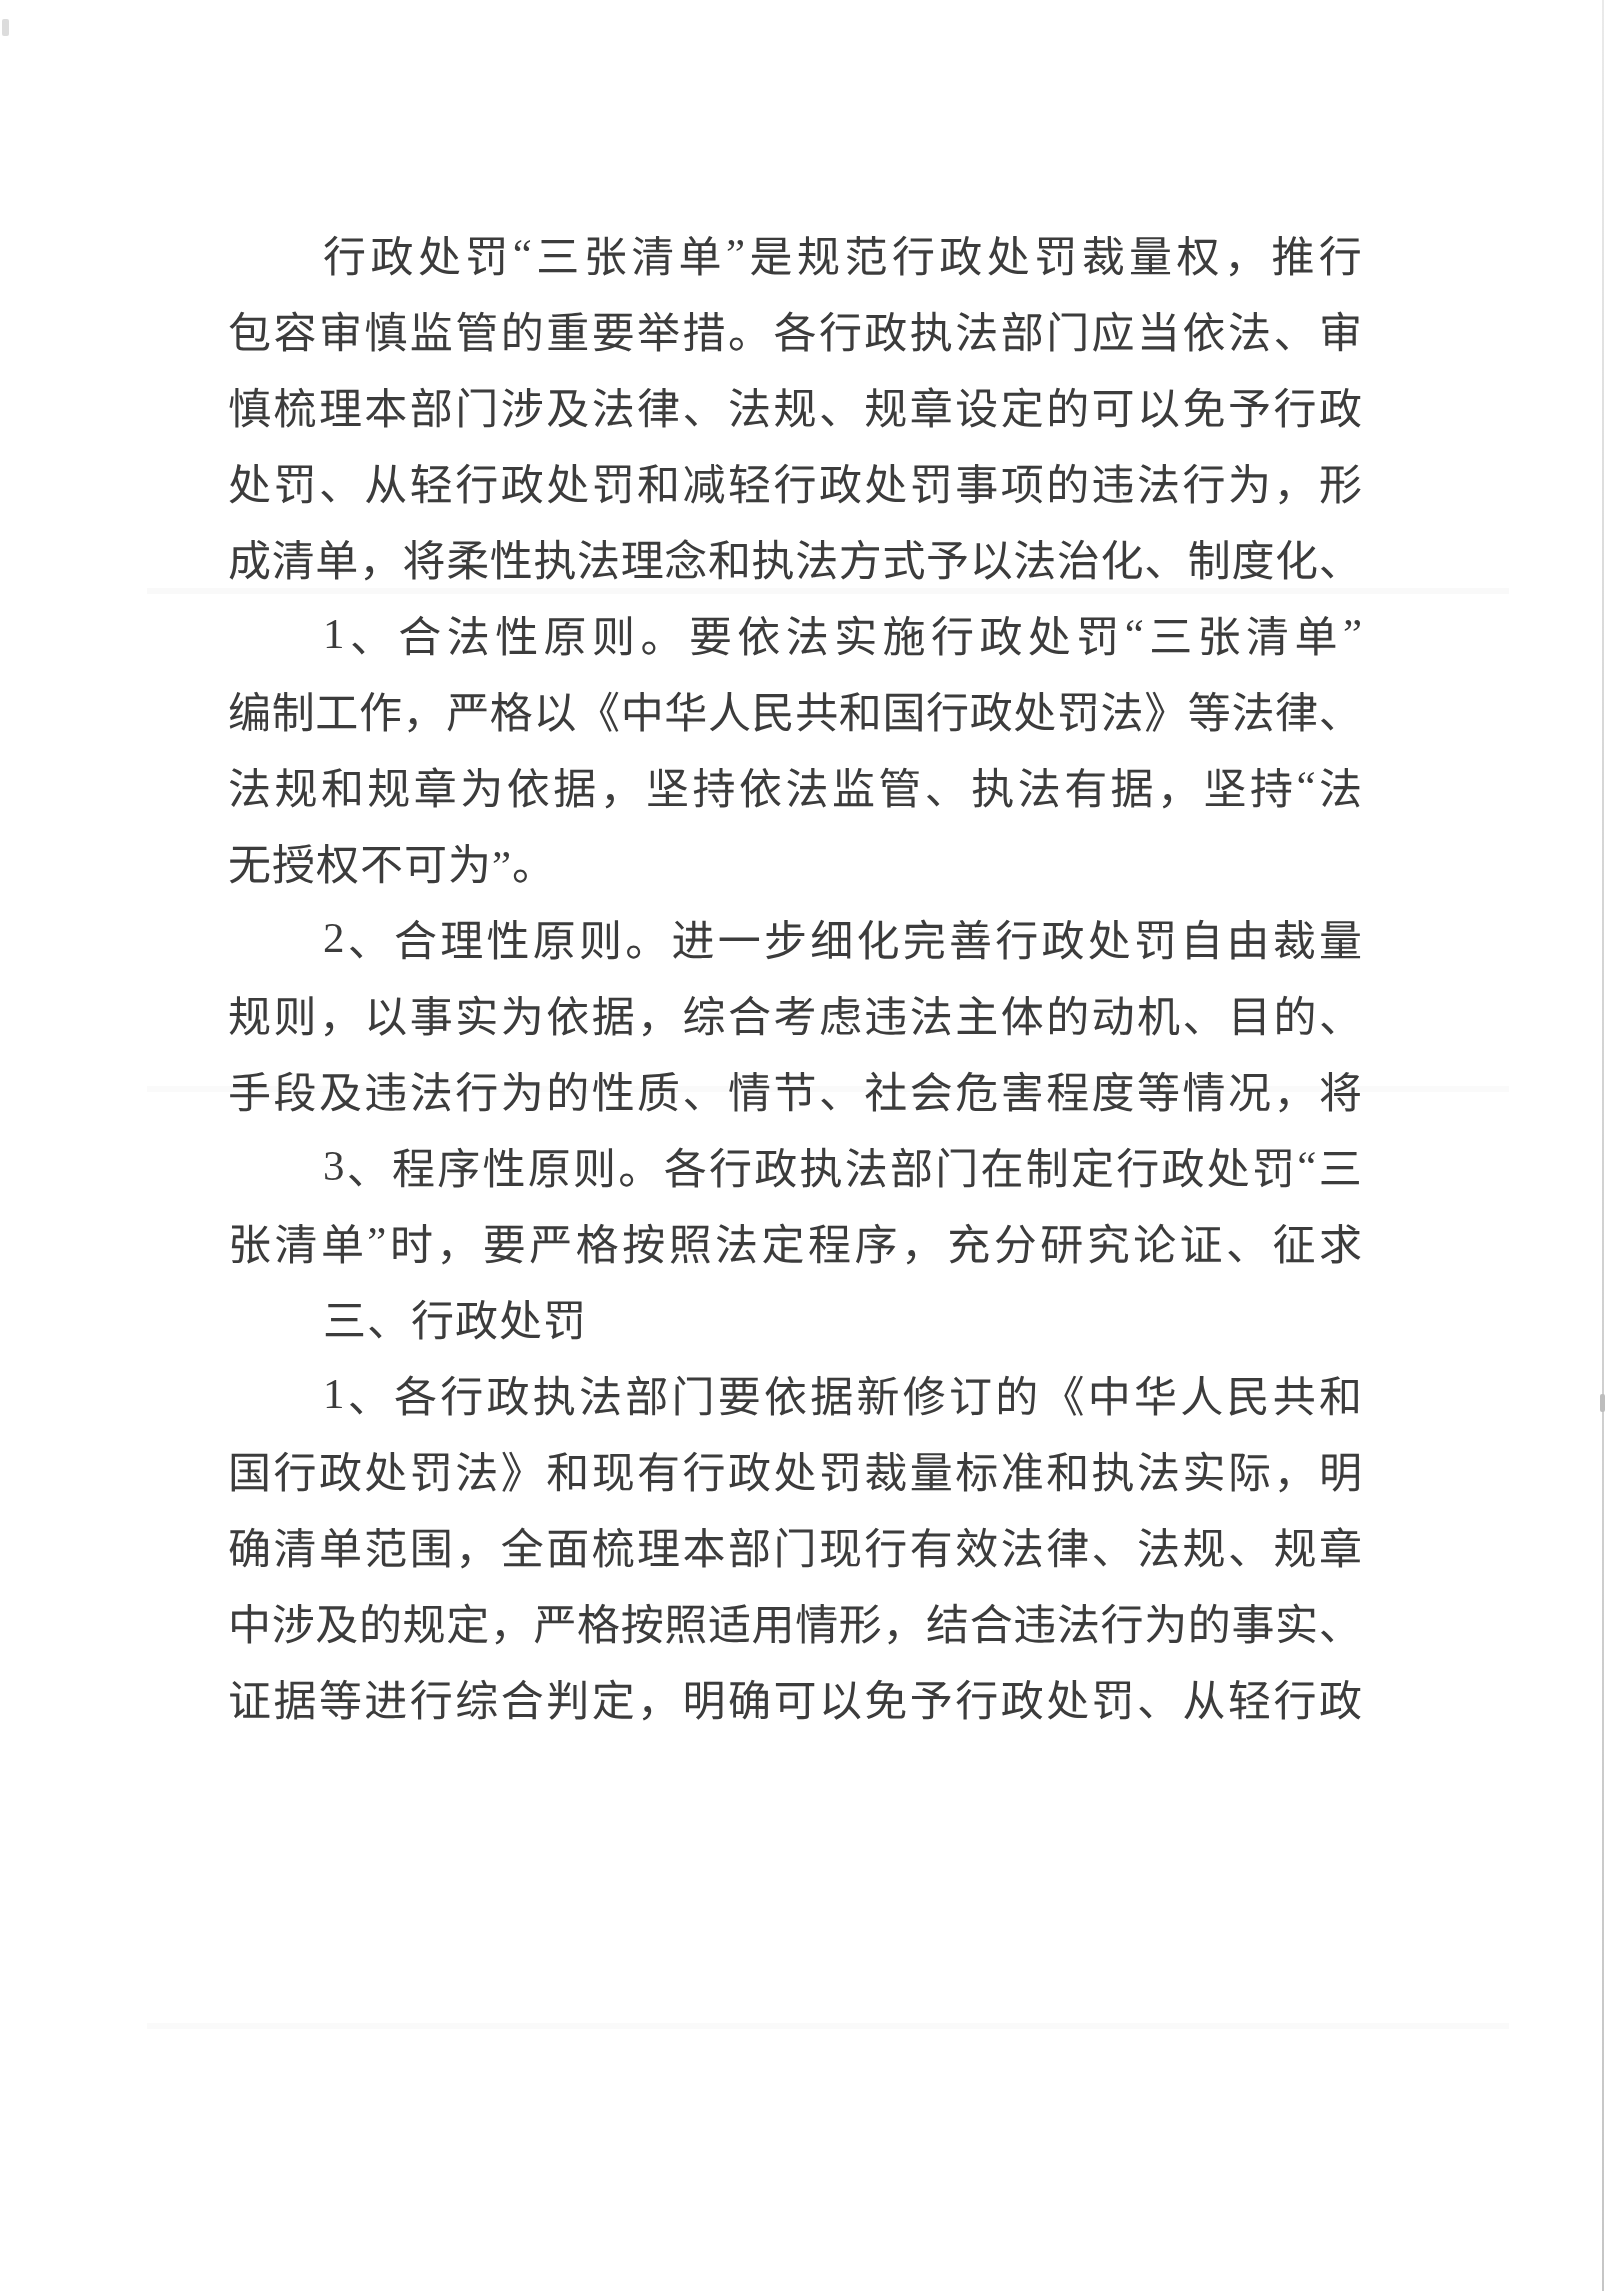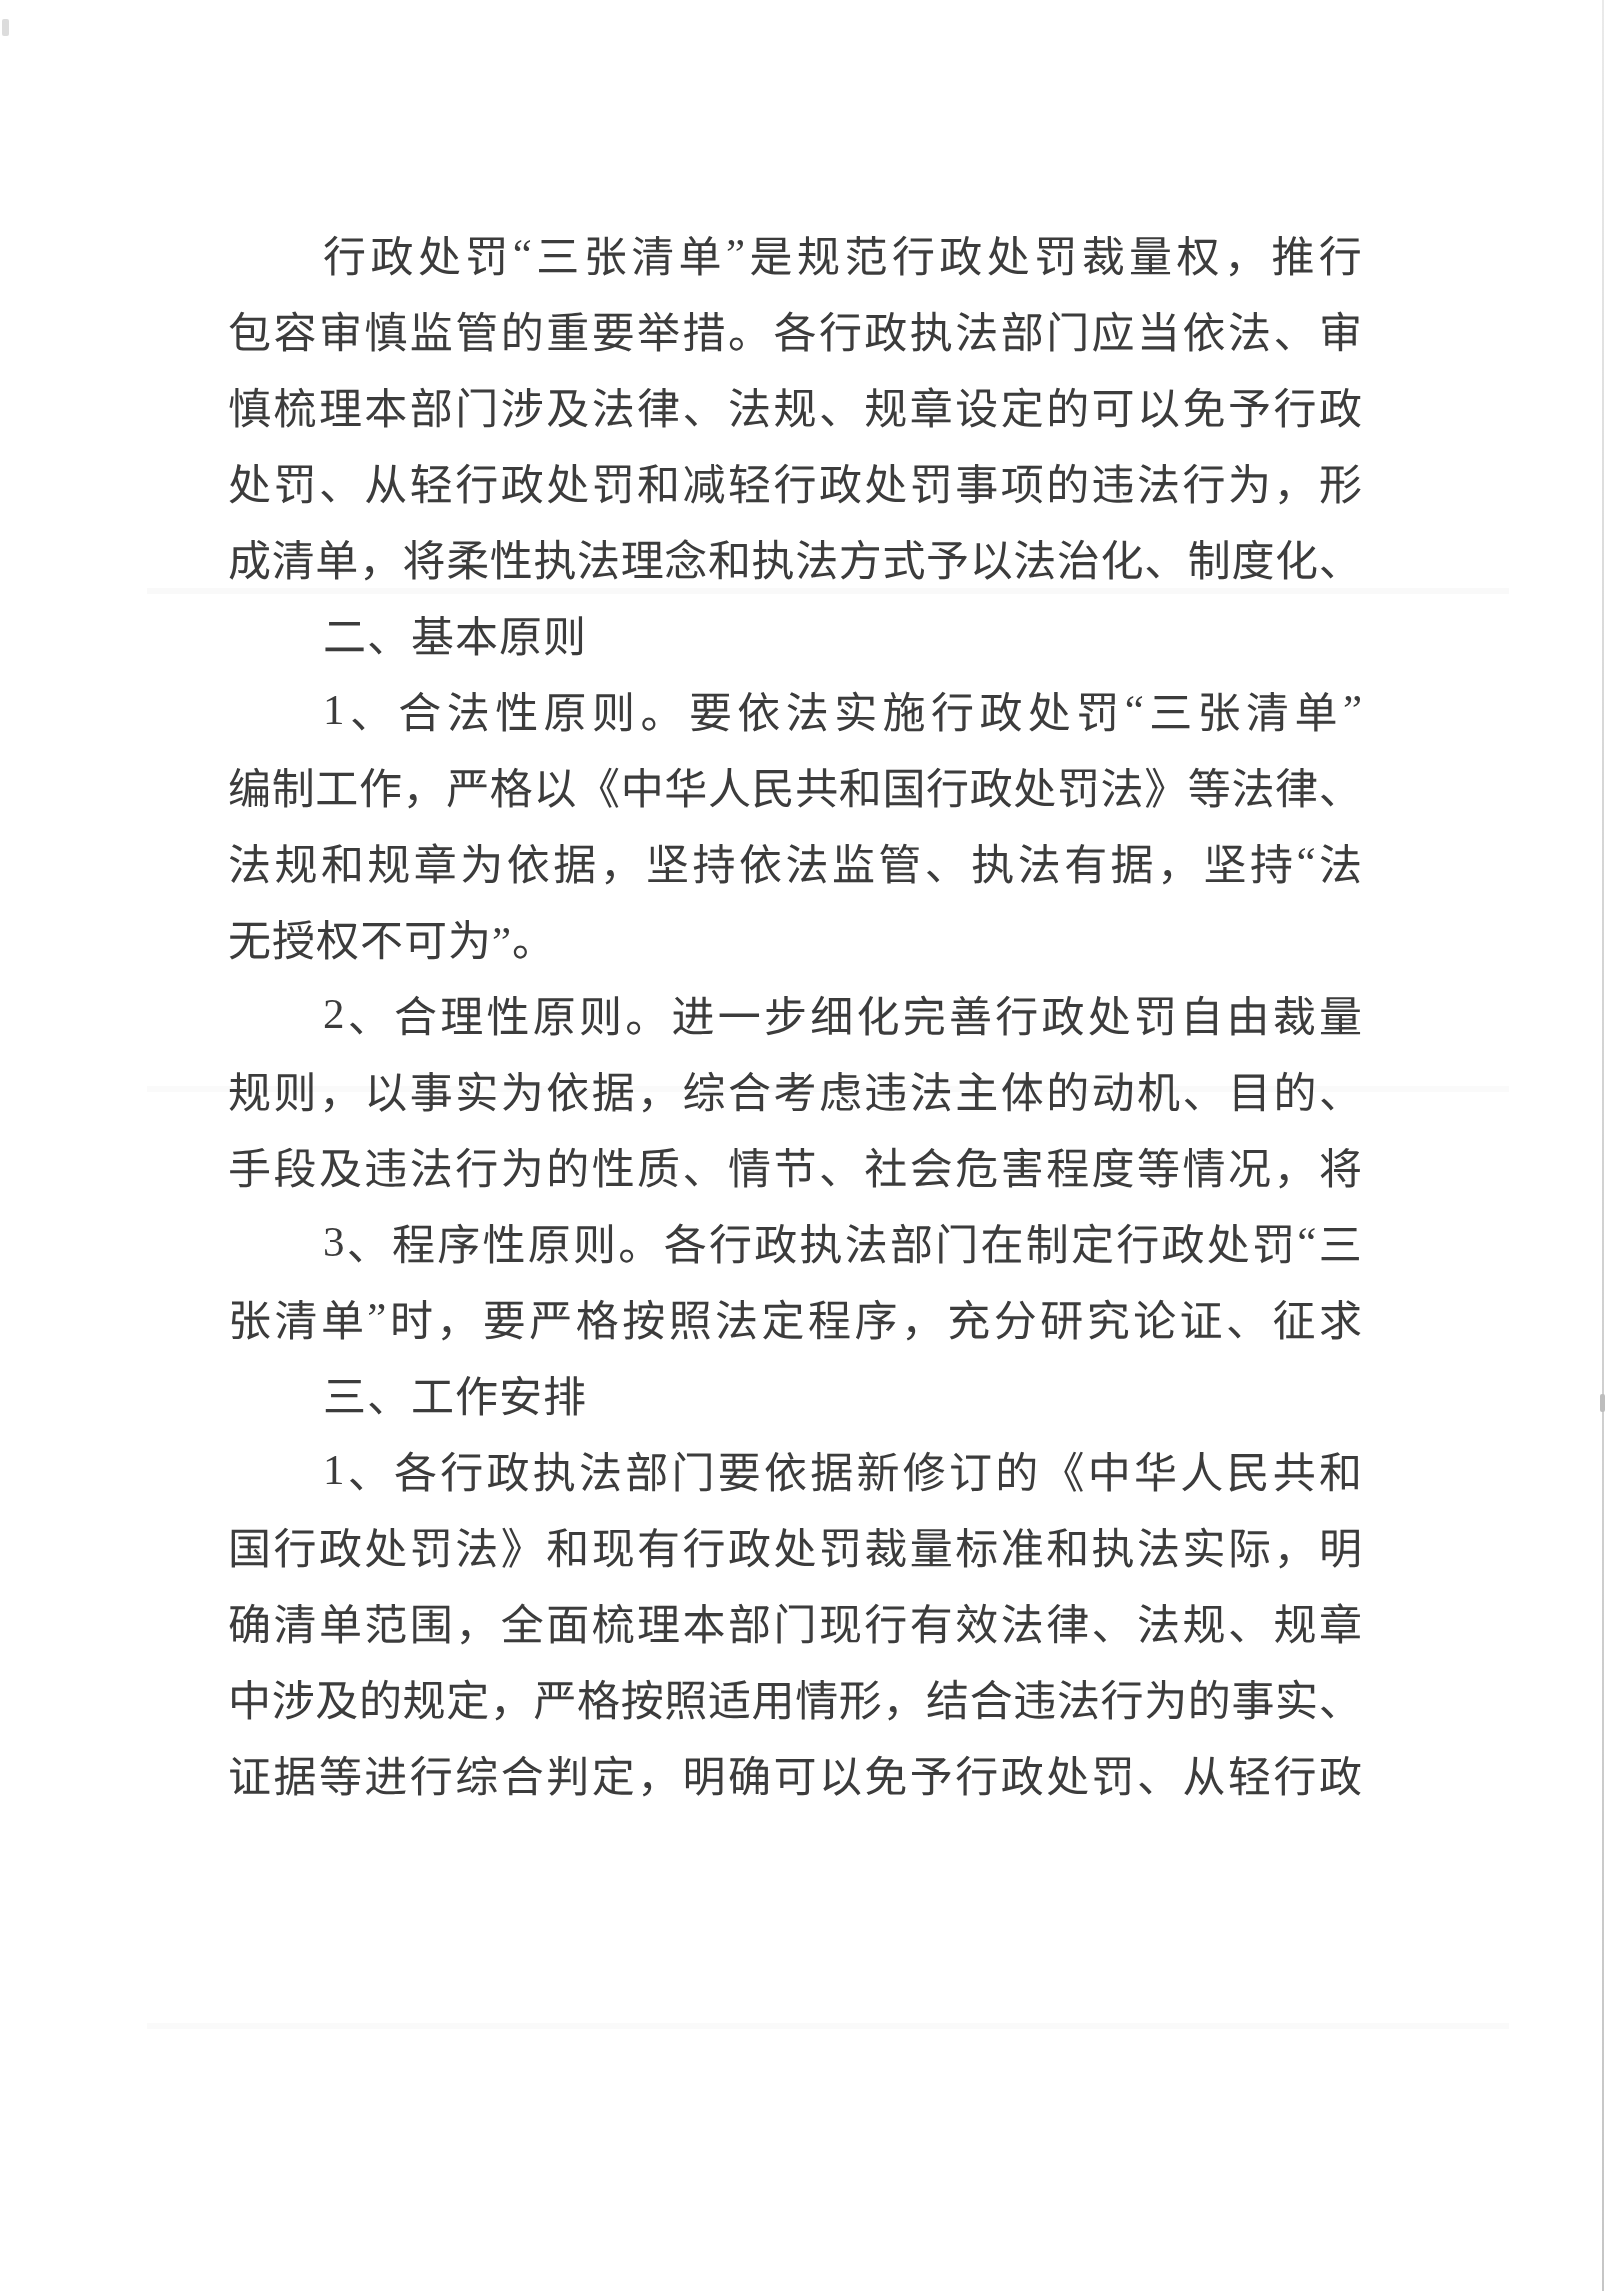--- a/index.html
+++ b/index.html
@@ -86,31 +86,30 @@
 </head>
 <body>
 
 <div class="page">
   <div class="textblock" style="color: rgb(60, 60, 60);">
       <div class="line just ind"><span class="ch">行</span><span class="ch">政</span><span class="ch">处</span><span class="ch">罚</span><span class="ch">“</span><span class="ch">三</span><span class="ch">张</span><span class="ch">清</span><span class="ch">单</span><span class="ch">”</span><span class="ch">是</span><span class="ch">规</span><span class="ch">范</span><span class="ch">行</span><span class="ch">政</span><span class="ch">处</span><span class="ch">罚</span><span class="ch">裁</span><span class="ch">量</span><span class="ch">权</span><span class="ch">，</span><span class="ch">推</span><span class="ch">行</span></div>
       <div class="line just"><span class="ch">包</span><span class="ch">容</span><span class="ch">审</span><span class="ch">慎</span><span class="ch">监</span><span class="ch">管</span><span class="ch">的</span><span class="ch">重</span><span class="ch">要</span><span class="ch">举</span><span class="ch">措</span><span class="ch">。</span><span class="ch">各</span><span class="ch">行</span><span class="ch">政</span><span class="ch">执</span><span class="ch">法</span><span class="ch">部</span><span class="ch">门</span><span class="ch">应</span><span class="ch">当</span><span class="ch">依</span><span class="ch">法</span><span class="ch">、</span><span class="ch">审</span></div>
       <div class="line just"><span class="ch">慎</span><span class="ch">梳</span><span class="ch">理</span><span class="ch">本</span><span class="ch">部</span><span class="ch">门</span><span class="ch">涉</span><span class="ch">及</span><span class="ch">法</span><span class="ch">律</span><span class="ch">、</span><span class="ch">法</span><span class="ch">规</span><span class="ch">、</span><span class="ch">规</span><span class="ch">章</span><span class="ch">设</span><span class="ch">定</span><span class="ch">的</span><span class="ch">可</span><span class="ch">以</span><span class="ch">免</span><span class="ch">予</span><span class="ch">行</span><span class="ch">政</span></div>
       <div class="line just"><span class="ch">处</span><span class="ch">罚</span><span class="ch">、</span><span class="ch">从</span><span class="ch">轻</span><span class="ch">行</span><span class="ch">政</span><span class="ch">处</span><span class="ch">罚</span><span class="ch">和</span><span class="ch">减</span><span class="ch">轻</span><span class="ch">行</span><span class="ch">政</span><span class="ch">处</span><span class="ch">罚</span><span class="ch">事</span><span class="ch">项</span><span class="ch">的</span><span class="ch">违</span><span class="ch">法</span><span class="ch">行</span><span class="ch">为</span><span class="ch">，</span><span class="ch">形</span></div>
       <div class="line just"><span class="ch">成</span><span class="ch">清</span><span class="ch">单</span><span class="ch">，</span><span class="ch">将</span><span class="ch">柔</span><span class="ch">性</span><span class="ch">执</span><span class="ch">法</span><span class="ch">理</span><span class="ch">念</span><span class="ch">和</span><span class="ch">执</span><span class="ch">法</span><span class="ch">方</span><span class="ch">式</span><span class="ch">予</span><span class="ch">以</span><span class="ch">法</span><span class="ch">治</span><span class="ch">化</span><span class="ch">、</span><span class="ch">制</span><span class="ch">度</span><span class="ch">化</span><span class="ch">、</span></div>
-      <div class="line ind">二、基本原则</div>
       <div class="line just ind"><span class="ch">1</span><span class="ch">、</span><span class="ch">合</span><span class="ch">法</span><span class="ch">性</span><span class="ch">原</span><span class="ch">则</span><span class="ch">。</span><span class="ch">要</span><span class="ch">依</span><span class="ch">法</span><span class="ch">实</span><span class="ch">施</span><span class="ch">行</span><span class="ch">政</span><span class="ch">处</span><span class="ch">罚</span><span class="ch">“</span><span class="ch">三</span><span class="ch">张</span><span class="ch">清</span><span class="ch">单</span><span class="ch">”</span></div>
       <div class="line just"><span class="ch">编</span><span class="ch">制</span><span class="ch">工</span><span class="ch">作</span><span class="ch">，</span><span class="ch">严</span><span class="ch">格</span><span class="ch">以</span><span class="ch">《</span><span class="ch">中</span><span class="ch">华</span><span class="ch">人</span><span class="ch">民</span><span class="ch">共</span><span class="ch">和</span><span class="ch">国</span><span class="ch">行</span><span class="ch">政</span><span class="ch">处</span><span class="ch">罚</span><span class="ch">法</span><span class="ch">》</span><span class="ch">等</span><span class="ch">法</span><span class="ch">律</span><span class="ch">、</span></div>
       <div class="line just"><span class="ch">法</span><span class="ch">规</span><span class="ch">和</span><span class="ch">规</span><span class="ch">章</span><span class="ch">为</span><span class="ch">依</span><span class="ch">据</span><span class="ch">，</span><span class="ch">坚</span><span class="ch">持</span><span class="ch">依</span><span class="ch">法</span><span class="ch">监</span><span class="ch">管</span><span class="ch">、</span><span class="ch">执</span><span class="ch">法</span><span class="ch">有</span><span class="ch">据</span><span class="ch">，</span><span class="ch">坚</span><span class="ch">持</span><span class="ch">“</span><span class="ch">法</span></div>
       <div class="line">无授权不可为”。</div>
       <div class="line just ind"><span class="ch">2</span><span class="ch">、</span><span class="ch">合</span><span class="ch">理</span><span class="ch">性</span><span class="ch">原</span><span class="ch">则</span><span class="ch">。</span><span class="ch">进</span><span class="ch">一</span><span class="ch">步</span><span class="ch">细</span><span class="ch">化</span><span class="ch">完</span><span class="ch">善</span><span class="ch">行</span><span class="ch">政</span><span class="ch">处</span><span class="ch">罚</span><span class="ch">自</span><span class="ch">由</span><span class="ch">裁</span><span class="ch">量</span></div>
       <div class="line just"><span class="ch">规</span><span class="ch">则</span><span class="ch">，</span><span class="ch">以</span><span class="ch">事</span><span class="ch">实</span><span class="ch">为</span><span class="ch">依</span><span class="ch">据</span><span class="ch">，</span><span class="ch">综</span><span class="ch">合</span><span class="ch">考</span><span class="ch">虑</span><span class="ch">违</span><span class="ch">法</span><span class="ch">主</span><span class="ch">体</span><span class="ch">的</span><span class="ch">动</span><span class="ch">机</span><span class="ch">、</span><span class="ch">目</span><span class="ch">的</span><span class="ch">、</span></div>
       <div class="line just"><span class="ch">手</span><span class="ch">段</span><span class="ch">及</span><span class="ch">违</span><span class="ch">法</span><span class="ch">行</span><span class="ch">为</span><span class="ch">的</span><span class="ch">性</span><span class="ch">质</span><span class="ch">、</span><span class="ch">情</span><span class="ch">节</span><span class="ch">、</span><span class="ch">社</span><span class="ch">会</span><span class="ch">危</span><span class="ch">害</span><span class="ch">程</span><span class="ch">度</span><span class="ch">等</span><span class="ch">情</span><span class="ch">况</span><span class="ch">，</span><span class="ch">将</span></div>
       <div class="line just ind"><span class="ch">3</span><span class="ch">、</span><span class="ch">程</span><span class="ch">序</span><span class="ch">性</span><span class="ch">原</span><span class="ch">则</span><span class="ch">。</span><span class="ch">各</span><span class="ch">行</span><span class="ch">政</span><span class="ch">执</span><span class="ch">法</span><span class="ch">部</span><span class="ch">门</span><span class="ch">在</span><span class="ch">制</span><span class="ch">定</span><span class="ch">行</span><span class="ch">政</span><span class="ch">处</span><span class="ch">罚</span><span class="ch">“</span><span class="ch">三</span></div>
       <div class="line just"><span class="ch">张</span><span class="ch">清</span><span class="ch">单</span><span class="ch">”</span><span class="ch">时</span><span class="ch">，</span><span class="ch">要</span><span class="ch">严</span><span class="ch">格</span><span class="ch">按</span><span class="ch">照</span><span class="ch">法</span><span class="ch">定</span><span class="ch">程</span><span class="ch">序</span><span class="ch">，</span><span class="ch">充</span><span class="ch">分</span><span class="ch">研</span><span class="ch">究</span><span class="ch">论</span><span class="ch">证</span><span class="ch">、</span><span class="ch">征</span><span class="ch">求</span></div>
-      <div class="line ind">三、工作安排</div>
+      <div class="line ind">三、行政处罚</div>
       <div class="line just ind"><span class="ch">1</span><span class="ch">、</span><span class="ch">各</span><span class="ch">行</span><span class="ch">政</span><span class="ch">执</span><span class="ch">法</span><span class="ch">部</span><span class="ch">门</span><span class="ch">要</span><span class="ch">依</span><span class="ch">据</span><span class="ch">新</span><span class="ch">修</span><span class="ch">订</span><span class="ch">的</span><span class="ch">《</span><span class="ch">中</span><span class="ch">华</span><span class="ch">人</span><span class="ch">民</span><span class="ch">共</span><span class="ch">和</span></div>
       <div class="line just"><span class="ch">国</span><span class="ch">行</span><span class="ch">政</span><span class="ch">处</span><span class="ch">罚</span><span class="ch">法</span><span class="ch">》</span><span class="ch">和</span><span class="ch">现</span><span class="ch">有</span><span class="ch">行</span><span class="ch">政</span><span class="ch">处</span><span class="ch">罚</span><span class="ch">裁</span><span class="ch">量</span><span class="ch">标</span><span class="ch">准</span><span class="ch">和</span><span class="ch">执</span><span class="ch">法</span><span class="ch">实</span><span class="ch">际</span><span class="ch">，</span><span class="ch">明</span></div>
       <div class="line just"><span class="ch">确</span><span class="ch">清</span><span class="ch">单</span><span class="ch">范</span><span class="ch">围</span><span class="ch">，</span><span class="ch">全</span><span class="ch">面</span><span class="ch">梳</span><span class="ch">理</span><span class="ch">本</span><span class="ch">部</span><span class="ch">门</span><span class="ch">现</span><span class="ch">行</span><span class="ch">有</span><span class="ch">效</span><span class="ch">法</span><span class="ch">律</span><span class="ch">、</span><span class="ch">法</span><span class="ch">规</span><span class="ch">、</span><span class="ch">规</span><span class="ch">章</span></div>
       <div class="line just"><span class="ch">中</span><span class="ch">涉</span><span class="ch">及</span><span class="ch">的</span><span class="ch">规</span><span class="ch">定</span><span class="ch">，</span><span class="ch">严</span><span class="ch">格</span><span class="ch">按</span><span class="ch">照</span><span class="ch">适</span><span class="ch">用</span><span class="ch">情</span><span class="ch">形</span><span class="ch">，</span><span class="ch">结</span><span class="ch">合</span><span class="ch">违</span><span class="ch">法</span><span class="ch">行</span><span class="ch">为</span><span class="ch">的</span><span class="ch">事</span><span class="ch">实</span><span class="ch">、</span></div>
       <div class="line just"><span class="ch">证</span><span class="ch">据</span><span class="ch">等</span><span class="ch">进</span><span class="ch">行</span><span class="ch">综</span><span class="ch">合</span><span class="ch">判</span><span class="ch">定</span><span class="ch">，</span><span class="ch">明</span><span class="ch">确</span><span class="ch">可</span><span class="ch">以</span><span class="ch">免</span><span class="ch">予</span><span class="ch">行</span><span class="ch">政</span><span class="ch">处</span><span class="ch">罚</span><span class="ch">、</span><span class="ch">从</span><span class="ch">轻</span><span class="ch">行</span><span class="ch">政</span></div>
     </div>
 
   <div class="scan-streak"></div>
   <div class="scan-streak-blip"></div>
   <div class="corner-smudge"></div>

